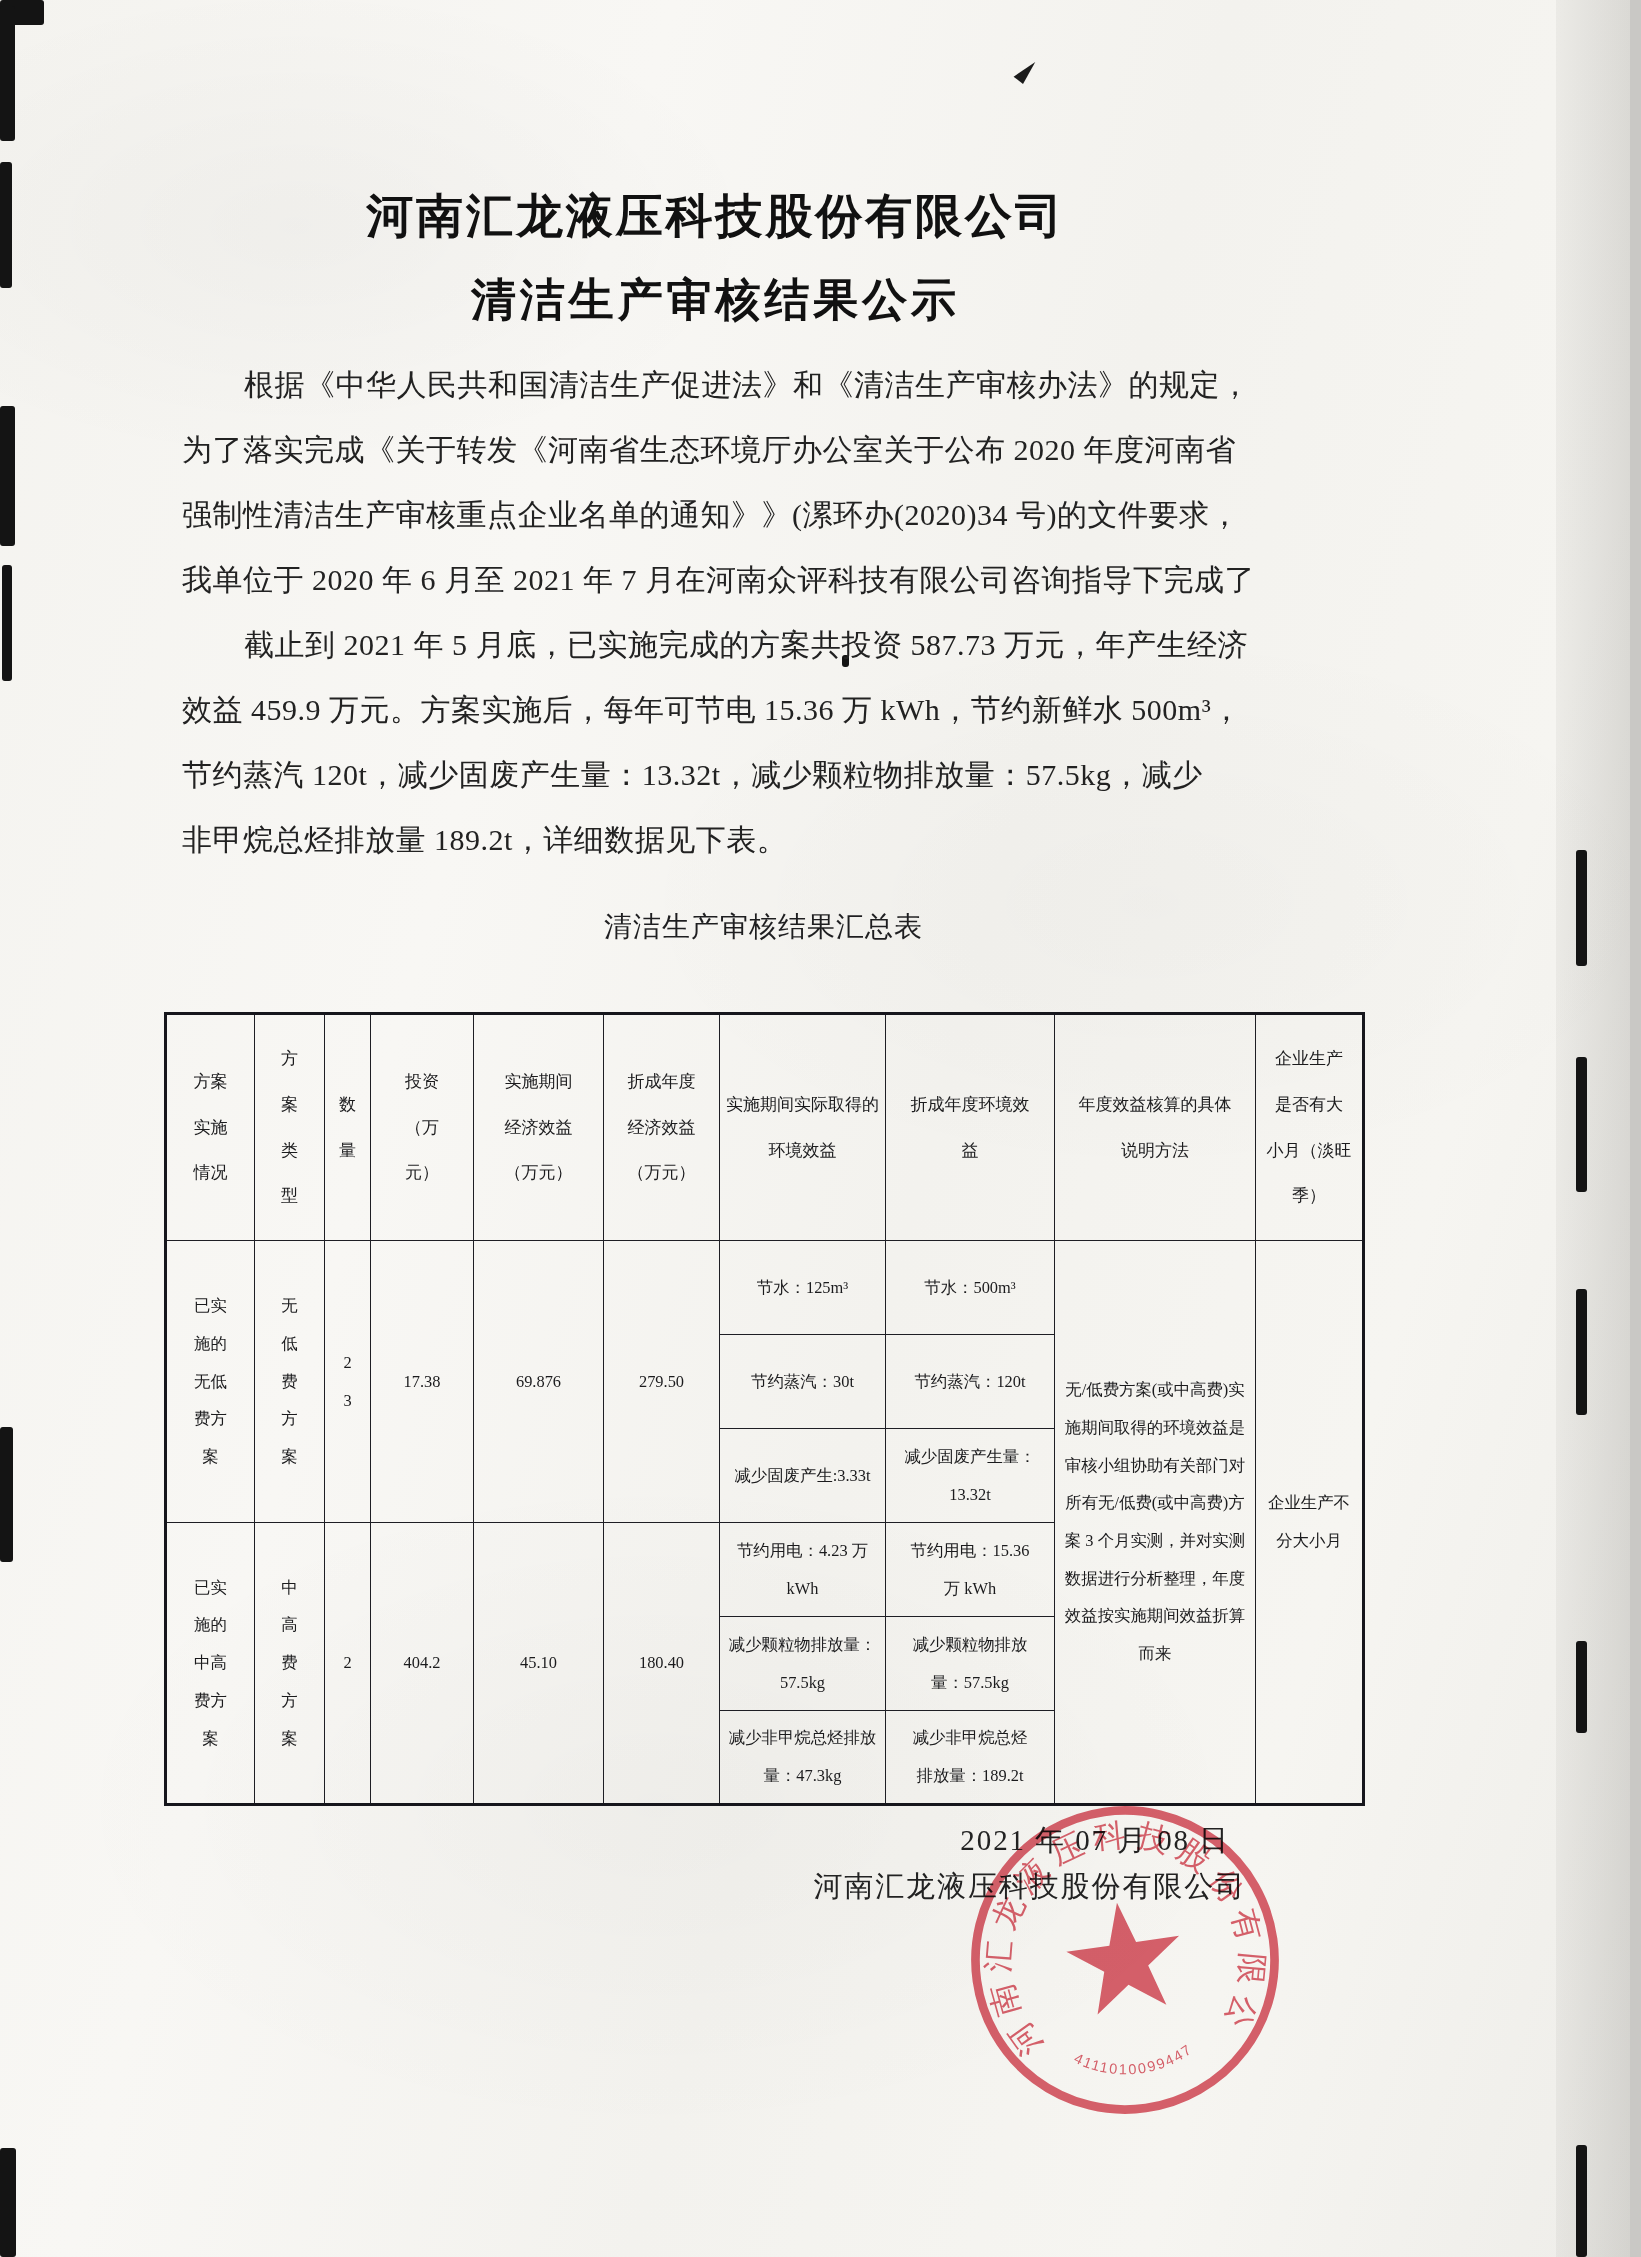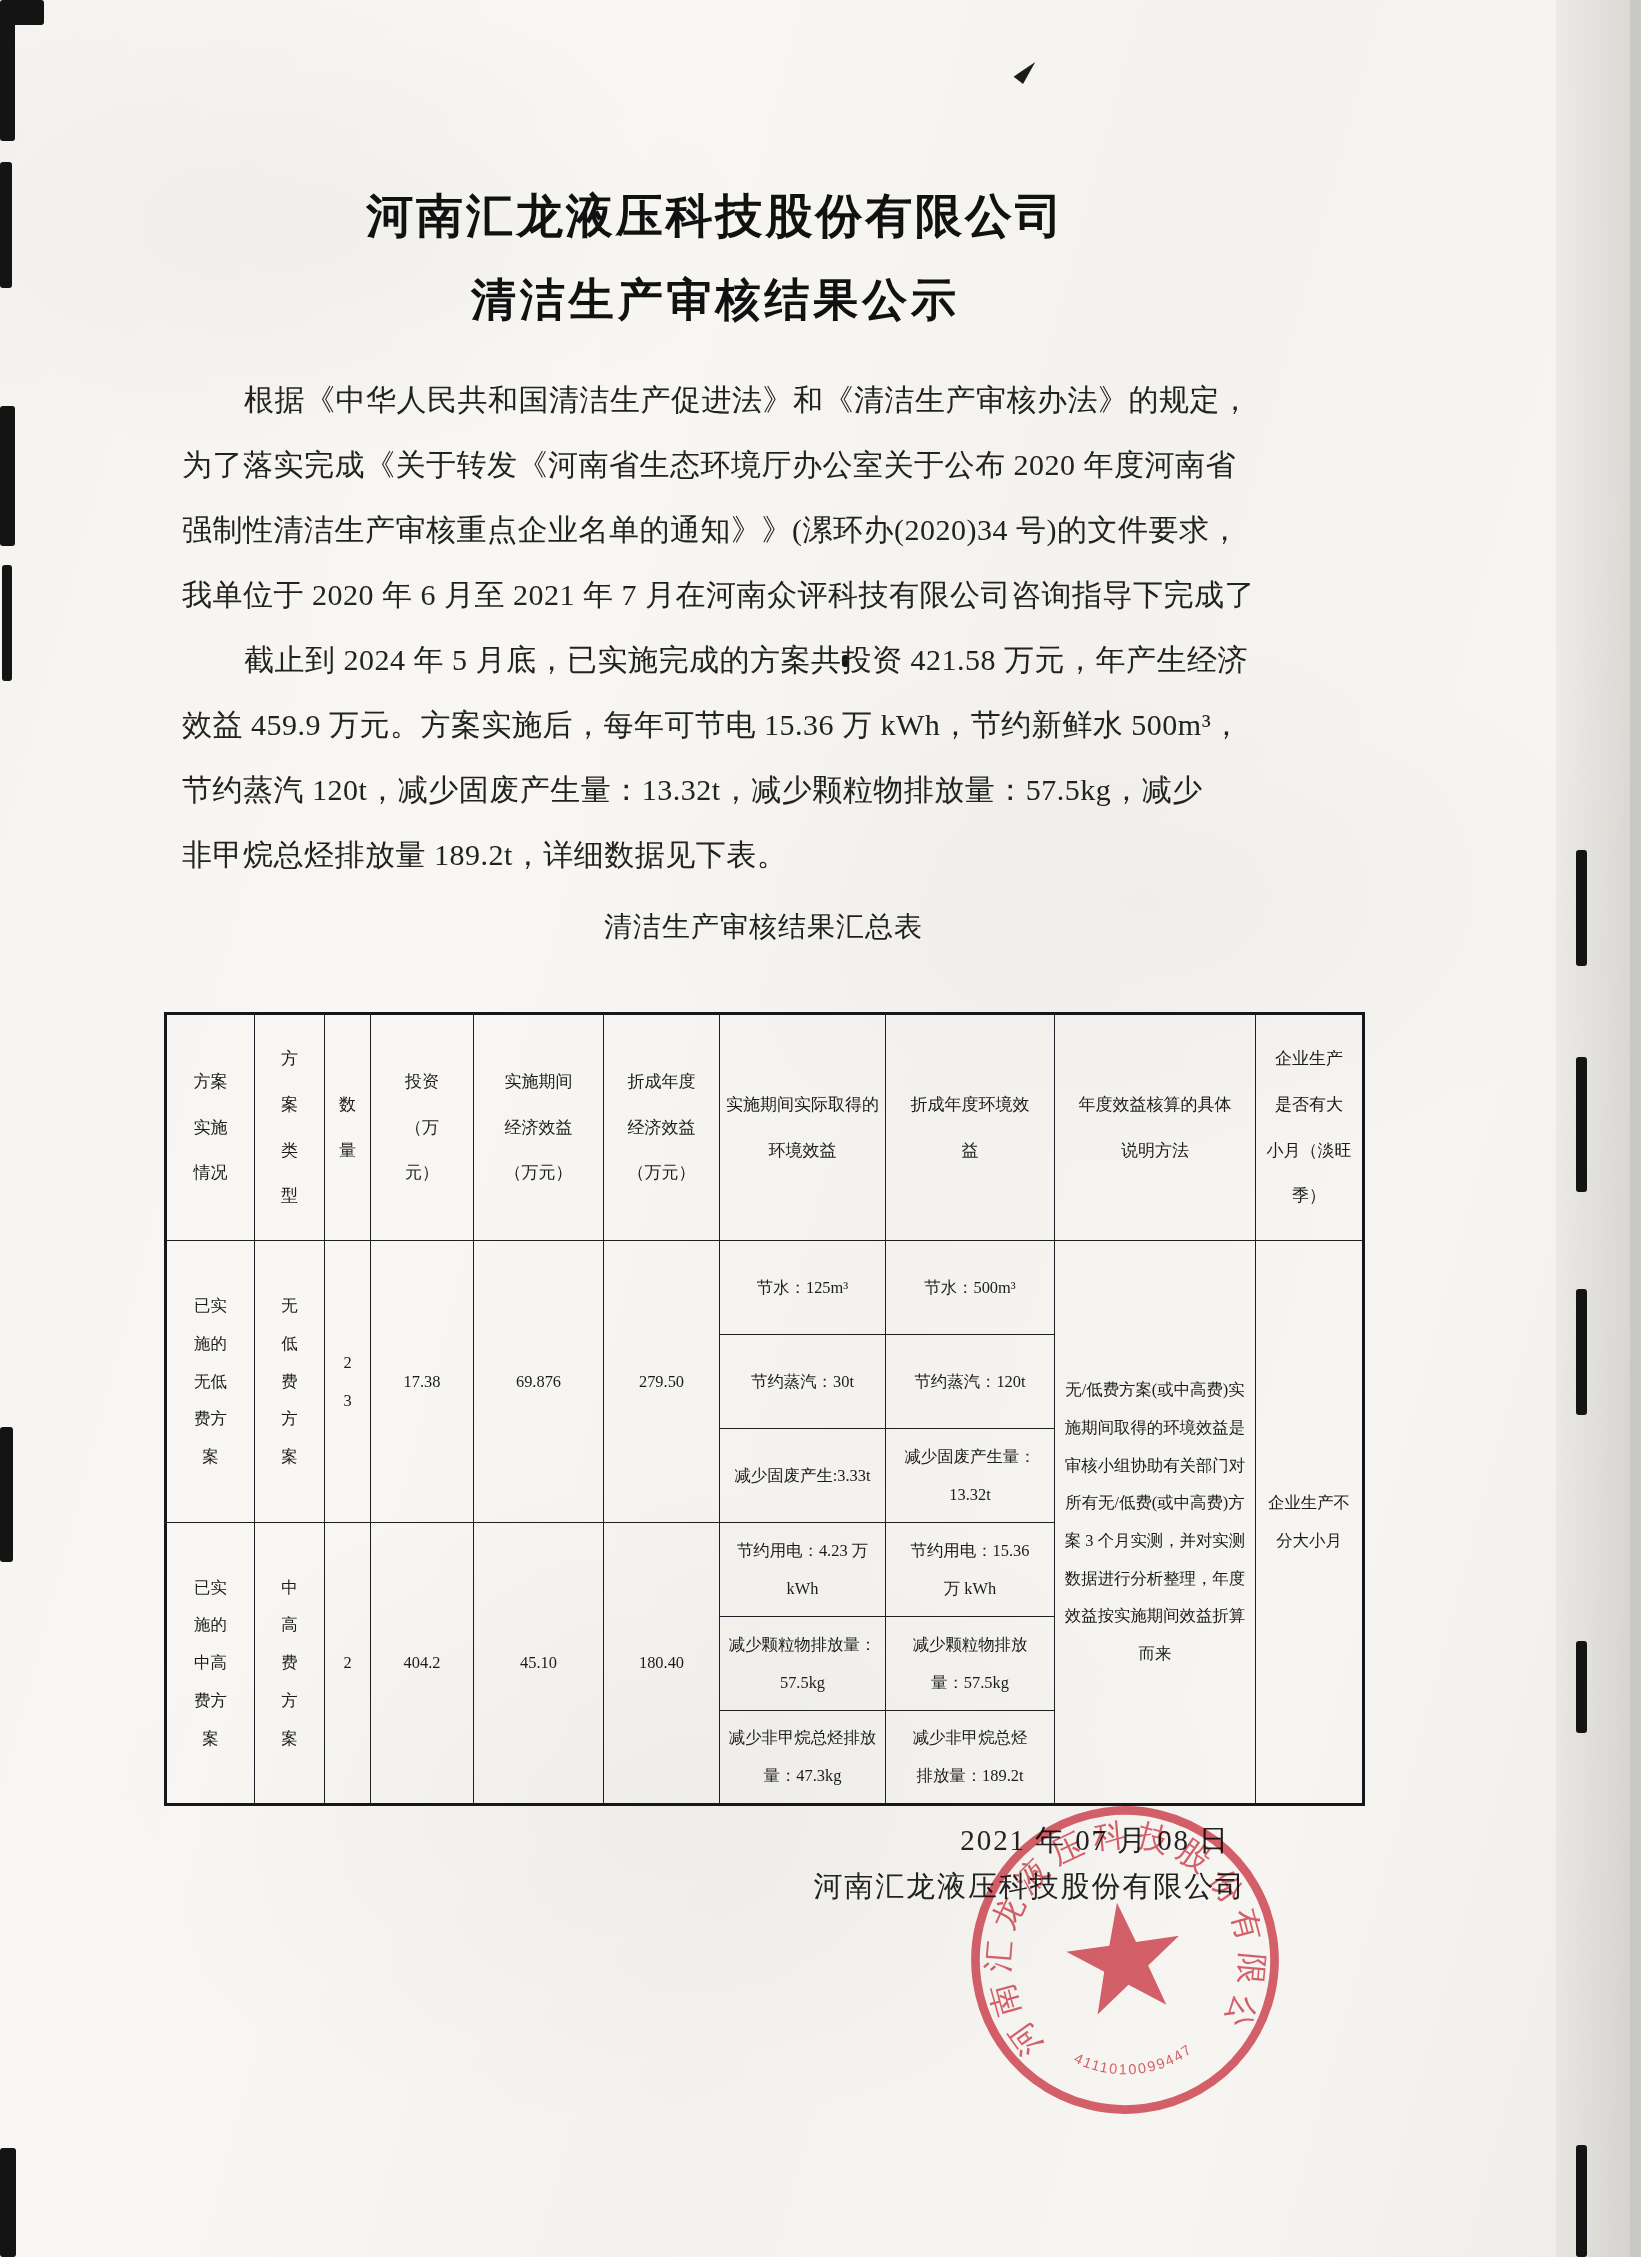--- a/index.html
+++ b/index.html
@@ -15,21 +15,21 @@
   .right-band{position:absolute;top:0;left:1556px;width:85px;height:2257px;
     background:linear-gradient(to right, rgba(60,58,52,0.05), rgba(60,58,52,0.16));}
   .right-edge{position:absolute;top:0;left:1630px;width:11.6px;height:2257px;background:#c9c8c5;}
   .artifact{position:absolute;background:#141414;border-radius:2.9px;}
   .tri-mark{position:absolute;width:0;height:0;border-left:8.7px solid transparent;
     border-right:4.8px solid transparent;border-bottom:25px solid #1b1b1b;transform:rotate(38deg);}
   .doc-title{position:absolute;top:185px;left:182px;width:1067px;text-align:center;
     font-family:"Liberation Sans", sans-serif;font-weight:bold;font-size:47px;letter-spacing:2.9px;color:#111;}
   .doc-subtitle{position:absolute;top:270px;left:182px;width:1067px;text-align:center;
     font-family:"Liberation Sans", sans-serif;font-weight:bold;font-size:45px;letter-spacing:3.9px;color:#111;}
-  .body-text{position:absolute;top:367px;left:182px;width:1072px;}
+  .body-text{position:absolute;top:352px;left:182px;width:1072px;}
   .line{height:65px;line-height:65px;font-size:30px;letter-spacing:0.5px;white-space:nowrap;color:#222;}
   .indent{padding-left:62px;}
   .table-caption{position:absolute;top:908px;left:164px;width:1199px;text-align:center;
     font-size:28px;letter-spacing:1px;color:#1e1e20;}
   table.summary{position:absolute;top:1012px;left:164px;width:1199px;border-collapse:collapse;
     table-layout:fixed;border:3.9px solid #16161c;}
   table.summary th, table.summary td{
     border:1.9px solid #1e1e24;white-space:pre-line;text-align:center;vertical-align:middle;
     font-weight:normal;font-size:16.4px;line-height:2.3;padding:1.9px 5.8px;color:#1b1b1d;}
   table.summary th{font-size:17px;line-height:2.7;}
@@ -69,21 +69,21 @@
   <div class="tri-mark" style="left:1020px;top:58px;"></div>
 
   <div class="doc-title">河南汇龙液压科技股份有限公司</div>
   <div class="doc-subtitle">清洁生产审核结果公示</div>
 
   <div class="body-text">
     <div class="line indent">根据《中华人民共和国清洁生产促进法》和《清洁生产审核办法》的规定，</div>
     <div class="line">为了落实完成《关于转发《河南省生态环境厅办公室关于公布 2020 年度河南省</div>
     <div class="line">强制性清洁生产审核重点企业名单的通知》》(漯环办(2020)34 号)的文件要求，</div>
     <div class="line">我单位于 2020 年 6 月至 2021 年 7 月在河南众评科技有限公司咨询指导下完成了</div>
-    <div class="line indent">截止到 2024 年 5 月底，已实施完成的方案共投资 421.58 万元，年产生经济</div>
+    <div class="line indent">截止到 2021 年 5 月底，已实施完成的方案共投资 587.73 万元，年产生经济</div>
     <div class="line">效益 459.9 万元。方案实施后，每年可节电 15.36 万 kWh，节约新鲜水 500m³，</div>
     <div class="line">节约蒸汽 120t，减少固废产生量：13.32t，减少颗粒物排放量：57.5kg，减少</div>
     <div class="line">非甲烷总烃排放量 189.2t，详细数据见下表。</div>
   </div>
 
   <div class="table-caption">清洁生产审核结果汇总表</div>
 
   <table class="summary">
     <colgroup>
       <col style="width:89px">

